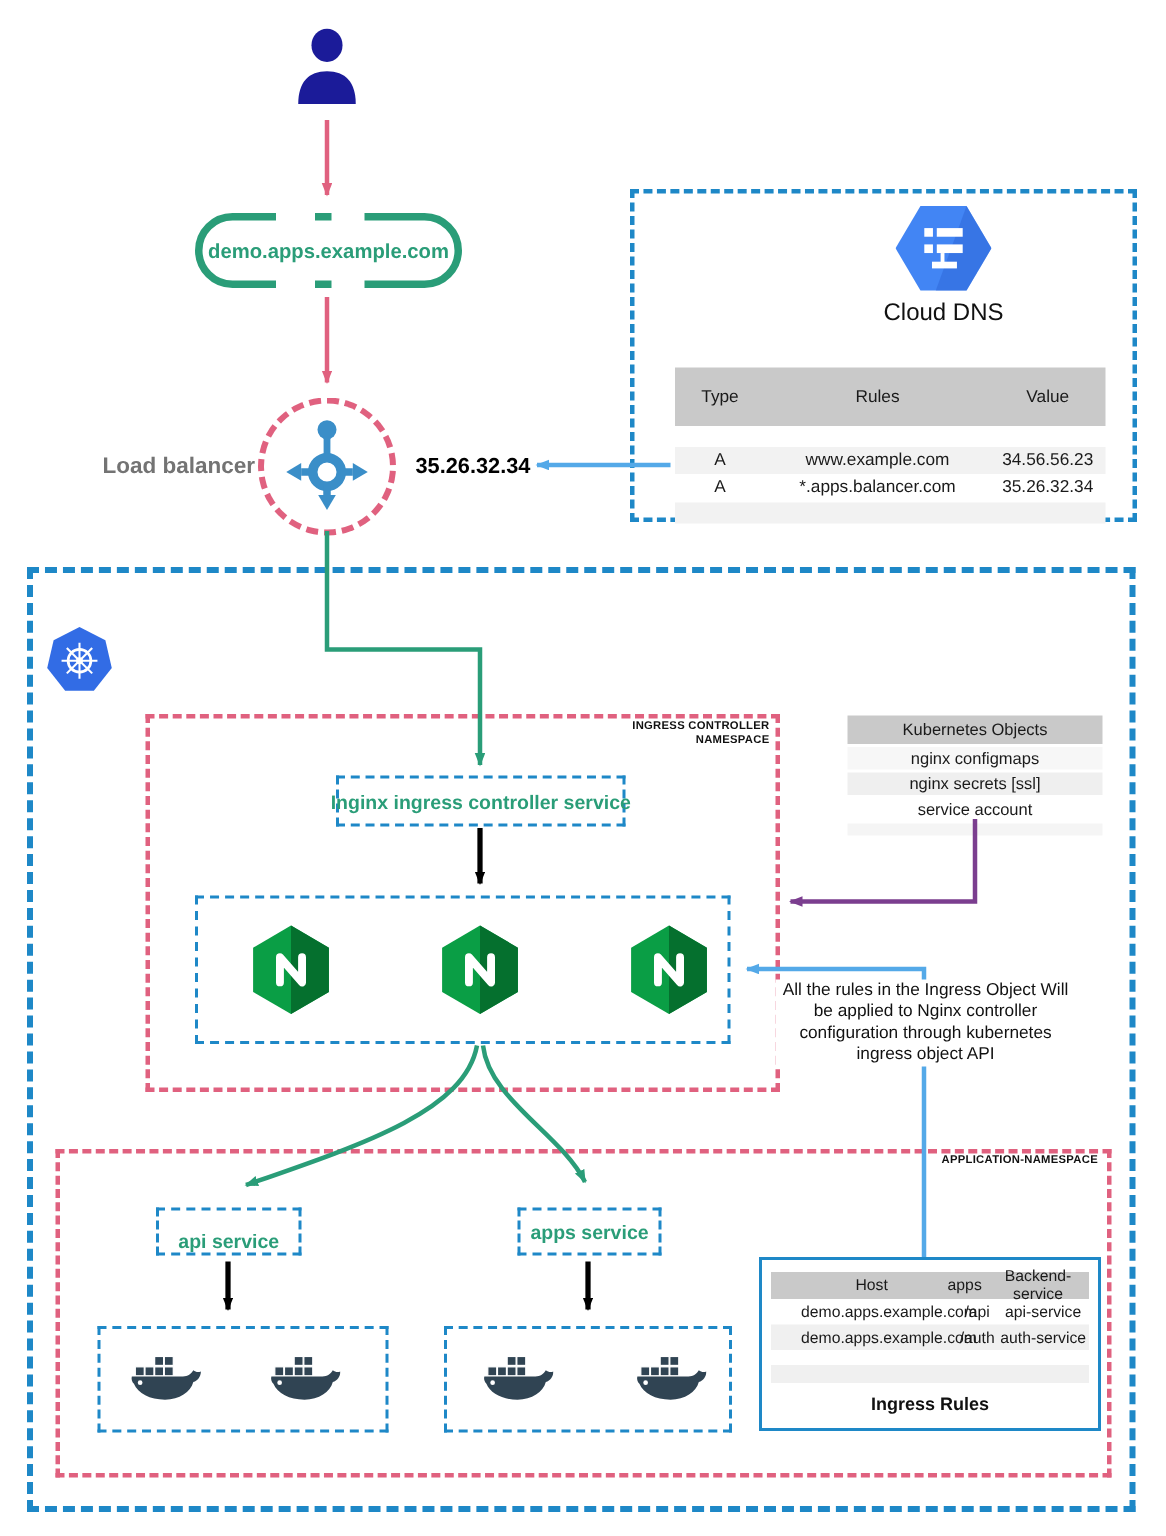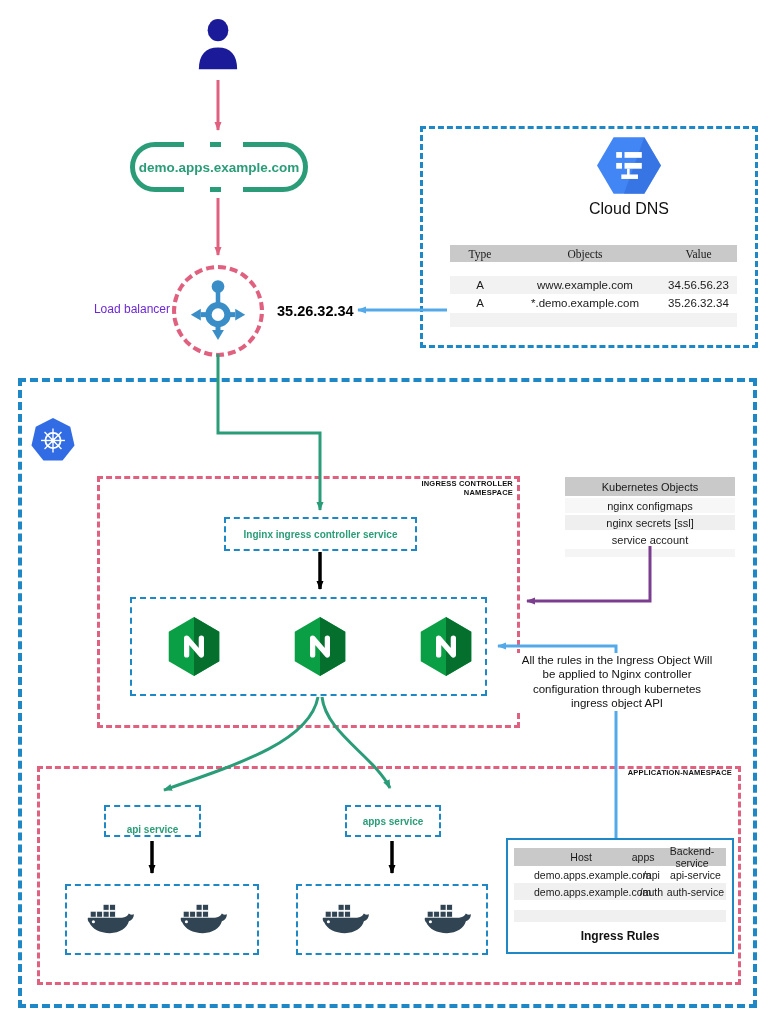--- a/index.html
+++ b/index.html
@@ -19,33 +19,33 @@
     left:130px;top:142px;width:178px;height:50px;border:5px solid #2a9d78;border-radius:26px;
     display:flex;align-items:center;justify-content:center;box-sizing:border-box;
   }
   #domain-oval span{color:#2a9d78;font-weight:bold;font-size:13.5px;}
   .oval-gap{background:#fff;z-index:2;}
   
   #lb-circle{
     left:172px;top:265px;width:92px;height:92px;border:4px dashed #e0617f;border-radius:50%;
     box-sizing:border-box;display:flex;align-items:center;justify-content:center;
   }
-  .bold-label{font-weight:normal;font-size:12px;color:#6d28d9;}
+  .bold-label{font-weight:bold;font-size:15px;color:#737373;}
   .ip-label{font-weight:bold;font-size:14.5px;color:#000;}
   
   .svc-box{border:2px dashed #1e88c7;display:flex;align-items:center;justify-content:center;box-sizing:border-box;background:#fff;}
-  .svc-box span{color:#2a9d78;font-weight:bold;font-size:10px;white-space:nowrap;}
+  .svc-box span{color:#2a9d78;font-weight:bold;font-size:13px;white-space:nowrap;}
   
   .tbl{font-size:11.5px;color:#1a1a1a;}
   .tbl .hdr{background:#c9c9c9;display:flex;align-items:center;}
   .tbl .row{display:flex;align-items:center;}
   .cell{text-align:center;}
   
   #dns-table{left:450px;top:245px;width:287px;}
-  #dns-table .hdr{height:17px;font-family:Liberation Serif, serif;}
+  #dns-table .hdr{height:39px;}
   #dns-table .row{height:18px;}
   #dns-table .c1{width:60px;} #dns-table .c2{width:150px;} #dns-table .c3{width:77px;}
   #dns-table .spacer{height:14px;}
   #dns-table .empty{height:14px;background:#f2f2f2;margin-top:1px;}
   .row-gray{background:#f2f2f2;}
   .row-white{background:#ffffff;}
   
   #k8s-objects{left:565px;top:477px;width:170px;font-size:11px;}
   #k8s-objects .hdr{height:19px;justify-content:center;background:#c9c9c9;}
   #k8s-objects .row{height:15px;justify-content:center;margin-top:2px;}
@@ -110,32 +110,32 @@
     <rect x="30" y="40" width="9" height="9" fill="#fff"></rect>
     <rect x="43" y="40" width="27" height="9" fill="#fff"></rect>
     <rect x="47" y="49" width="4" height="11" fill="#fff"></rect>
     <rect x="38" y="58" width="26" height="7" fill="#fff"></rect>
   </svg>
   <div class="abs small-label" style="left:579px;top:200px;width:100px;">Cloud DNS</div>
 
   <div id="dns-table" class="abs tbl">
     <div class="hdr">
       <div class="cell c1">Type</div>
-      <div class="cell c2">Objects</div>
+      <div class="cell c2">Rules</div>
       <div class="cell c3">Value</div>
     </div>
     <div class="spacer"></div>
     <div class="row row-gray">
       <div class="cell c1">A</div>
       <div class="cell c2">www.example.com</div>
       <div class="cell c3">34.56.56.23</div>
     </div>
     <div class="row row-white">
       <div class="cell c1">A</div>
-      <div class="cell c2">*.demo.example.com</div>
+      <div class="cell c2">*.apps.balancer.com</div>
       <div class="cell c3">35.26.32.34</div>
     </div>
     <div class="empty"></div>
   </div>
 
   <div class="abs box-blue-dash-thick" style="left:18px;top:378px;width:739px;height:630px;box-sizing:border-box;"></div>
 
   <svg class="abs" style="left:30px;top:417px;" width="46" height="46" viewBox="0 0 100 100">
     <polygon points="50,2 87.5,21.2 96.8,61.7 70.8,94.6 29.2,94.6 3.2,61.7 12.5,21.2" fill="#326ce5"></polygon>
     <g stroke="#fff" stroke-width="3">

